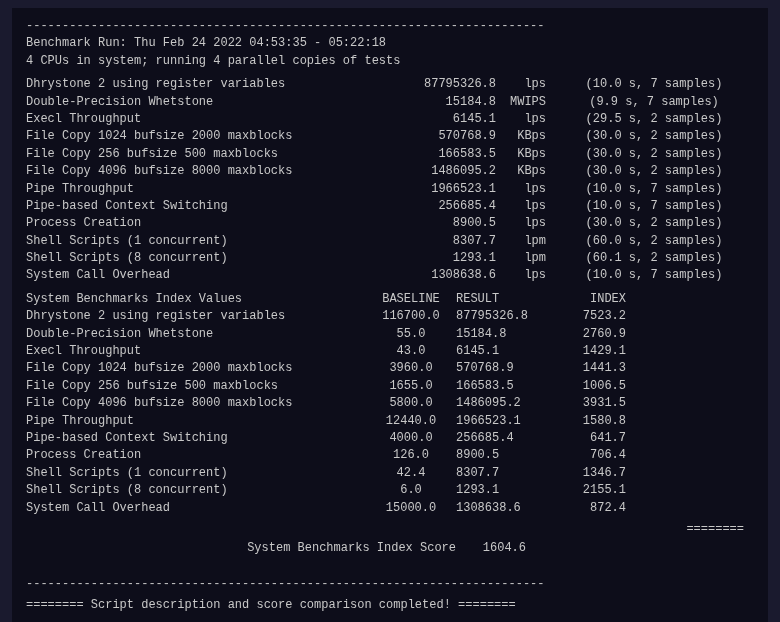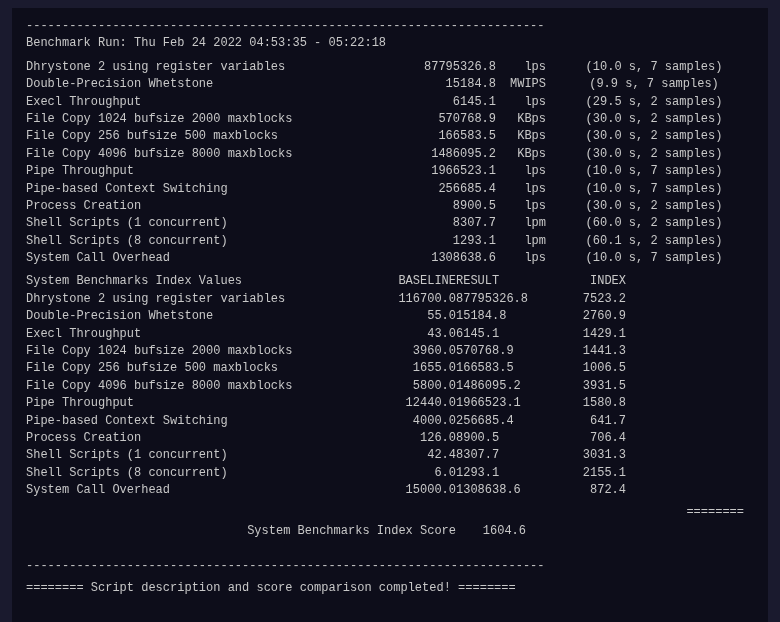--- a/index.html
+++ b/index.html
@@ -31,39 +31,40 @@
     }
     .label-col { flex: 0 0 340px; }
     .val-col { flex: 0 0 130px; text-align: right; }
     .unit-col { flex: 0 0 50px; text-align: right; padding-left: 4px; }
     .extra-col { flex: 1; text-align: center; padding-left: 8px; }
 
     .index-row {
       display: flex;
     }
     .idx-label { flex: 0 0 340px; }
-    .idx-baseline { flex: 0 0 90px; text-align: right; }
+    .idx-baseline { flex: 0 0 90px; text-align: center; }
     .idx-result { flex: 0 0 90px; text-align: left; }
     .idx-index { flex: 0 0 80px; text-align: right; }
 
     .separator { color: #c8c8c8; }
     .score-line {
       display: flex;
       align-items: center;
     }
     .score-label { flex: 0 0 430px; text-align: right; }
     .score-val { text-align: right; flex: 0 0 80px; }
   </style>
 </head>
 <body>
 
 <div class="terminal">
 
   <span class="line separator">------------------------------------------------------------------------</span>
   <span class="line">Benchmark Run: Thu Feb 24 2022 04:53:35 - 05:22:18</span>
+  <span class="line">4 CPUs in system; running 4 parallel copies of tests</span>
 
   <div class="spacer"></div>
 
   <div id="bench-container">
       <div class="bench-row">
     <span class="label-col">Dhrystone 2 using register variables</span>
     <span class="val-col">87795326.8</span>
     <span class="unit-col">lps</span>
     <span class="extra-col">(10.0 s, 7 samples)</span>
   </div>
@@ -195,21 +196,21 @@
       <div class="index-row">
     <span class="idx-label">Process Creation</span>
     <span class="idx-baseline">126.0</span>
     <span class="idx-result">8900.5</span>
     <span class="idx-index">706.4</span>
   </div>
       <div class="index-row">
     <span class="idx-label">Shell Scripts (1 concurrent)</span>
     <span class="idx-baseline">42.4</span>
     <span class="idx-result">8307.7</span>
-    <span class="idx-index">3031.3</span>
+    <span class="idx-index">1346.7</span>
   </div>
       <div class="index-row">
     <span class="idx-label">Shell Scripts (8 concurrent)</span>
     <span class="idx-baseline">6.0</span>
     <span class="idx-result">1293.1</span>
     <span class="idx-index">2155.1</span>
   </div>
       <div class="index-row">
     <span class="idx-label">System Call Overhead</span>
     <span class="idx-baseline">15000.0</span>

